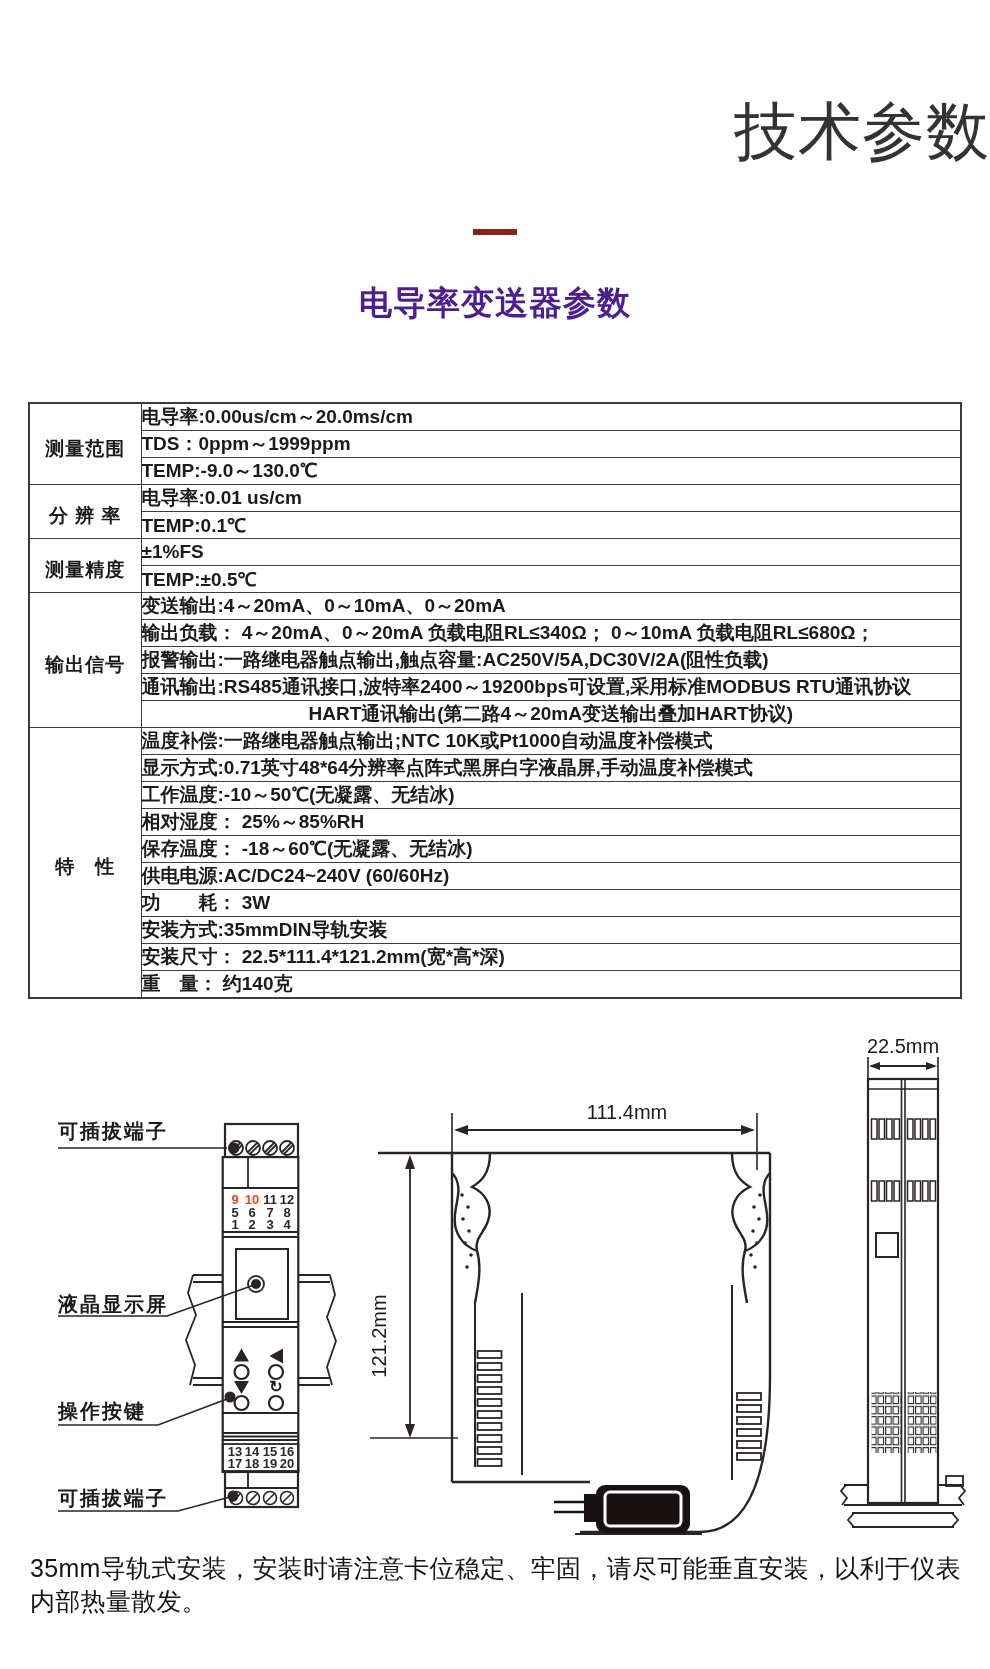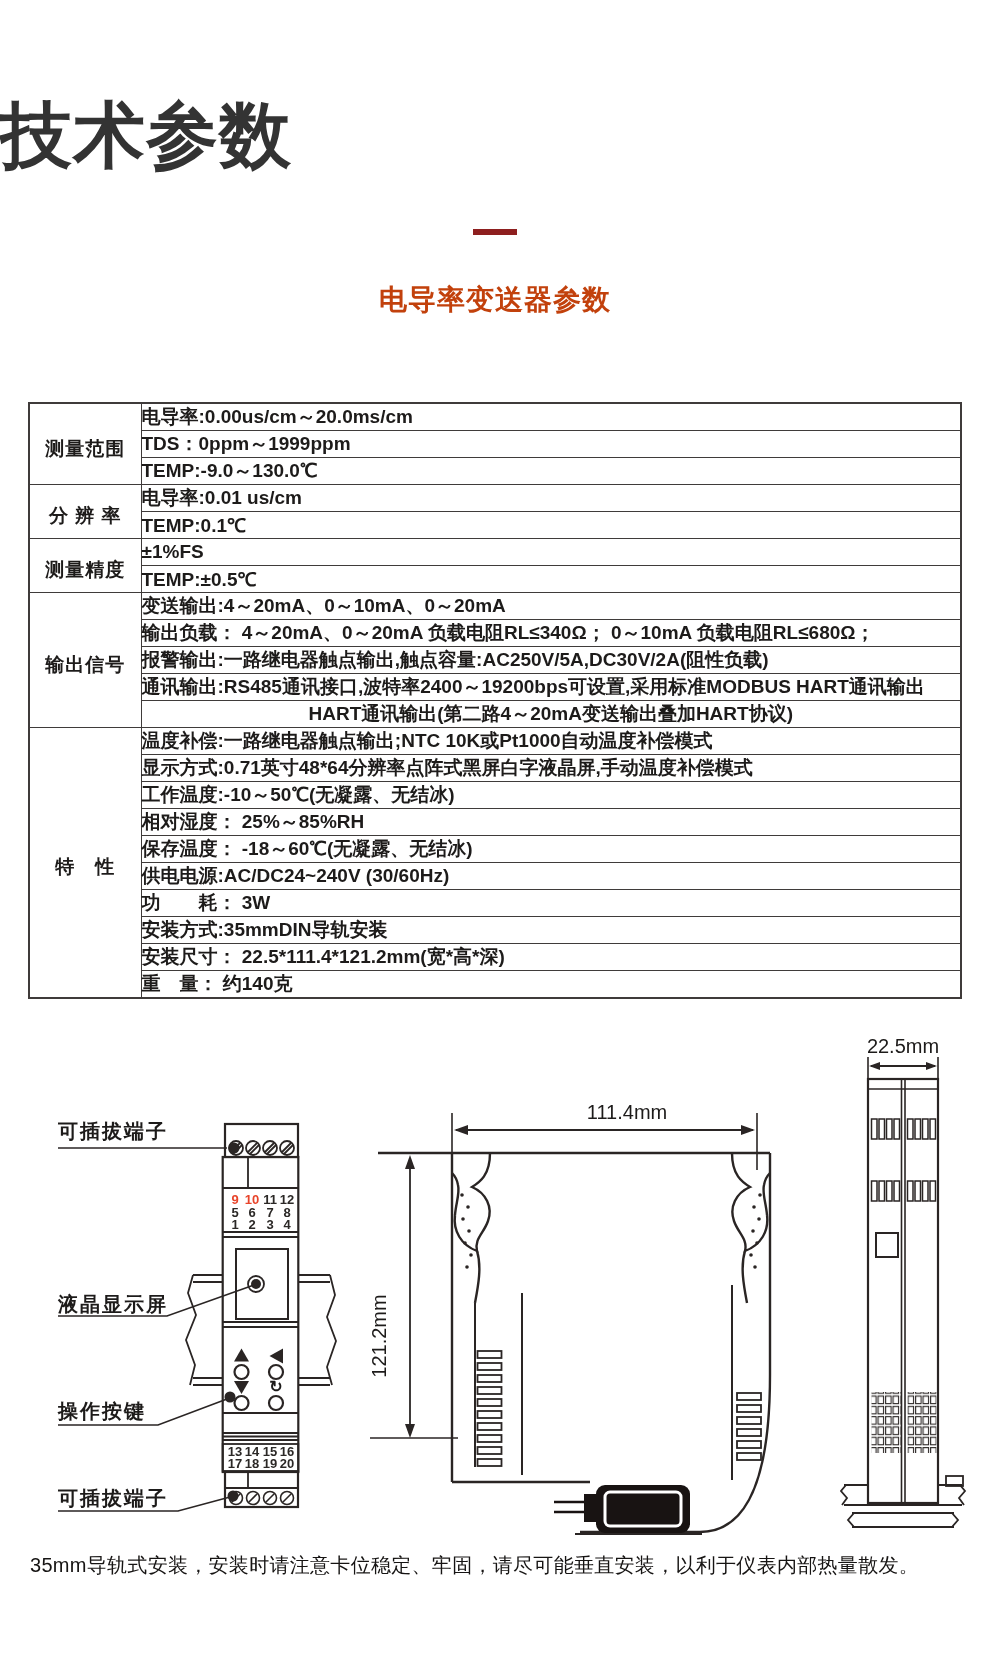--- a/index.html
+++ b/index.html
@@ -1,23 +1,23 @@
 <!DOCTYPE html>
 <html><head>
 <meta charset="utf-8">
 <style>
   * { margin:0; padding:0; box-sizing:border-box; }
   body { background:#fff; font-family:"Liberation Sans", sans-serif; }
   .page { position:relative; width:990px; height:1669px; background:#fff; overflow:hidden; color:#1d1b1a; }
 
-  .title { position:absolute; top:98px; left:0; width:100%; text-align:left;
-           font-size:72px; font-weight:700; color:#333; letter-spacing:1px; line-height:1.05; }
+  .title { position:absolute; top:98px; left:0; width:100%; text-align:right;
+           font-size:63px; font-weight:400; color:#333; letter-spacing:1px; line-height:1.05; }
   .title-dash { position:absolute; top:229px; left:calc(50% - 22px); width:44px; height:6px; background:#8e1f1f; }
   .subtitle { position:absolute; top:281px; left:0; width:100%; text-align:center;
-              font-size:28px; font-weight:700; color:#c2410c; letter-spacing:1px; }
+              font-size:33px; font-weight:700; color:#4c1d95; letter-spacing:1px; }
 
   table.spec { position:absolute; top:402px; left:28px; width:934px; border-collapse:collapse;
                table-layout:fixed; font-size:19px; font-weight:600; color:#1d1b1a; }
   table.spec td { border:1.6px solid #3f3b3a; height:27px; vertical-align:middle; }
   table.spec { border:2.5px solid #3f3b3a; }
   td.lbl { width:112px; text-align:center; vertical-align:top; padding-top:9px; letter-spacing:1px; }
   td.val { }
   td.val.center { text-align:center; padding-left:0; }
 
   .dwg { position:absolute; top:1035px; }
@@ -26,21 +26,21 @@
   #end-view { left:840px; }
   svg text { font-family:"Liberation Sans", sans-serif; fill:#1d1b1a; }
   .dwg-label { font-size:20px; font-weight:700; letter-spacing:2px; }
   .dim-label { font-size:20px; font-weight:500; }
   .tnum { font-size:13px; font-weight:700; text-anchor:middle; fill:#2b2826; }
   .tnum-red { fill:#e8442a; }
   .rot-icon { font-size:16px; font-weight:700; text-anchor:middle; }
   .ln { stroke:#2a2524; fill:none; }
 
   .footer-note { position:absolute; top:1552px; left:30px; width:940px;
-                 font-size:20px; font-weight:500; color:#161413; letter-spacing:0.3px; }
+                 font-size:25px; font-weight:500; color:#161413; letter-spacing:0.3px; }
 </style>
 </head>
 <body>
 
 <div class="page">
 
   <h1 class="title">技术参数</h1>
   <div class="title-dash"></div>
   <h2 class="subtitle">电导率变送器参数</h2>
 
@@ -74,21 +74,21 @@
       <td class="lbl" rowspan="5">输出信号</td>
       <td class="val">变送输出:4～20mA、0～10mA、0～20mA</td>
     </tr>
     <tr>
           <td class="val">输出负载： 4～20mA、0～20mA 负载电阻RL≤340Ω； 0～10mA 负载电阻RL≤680Ω；</td>
         </tr>
     <tr>
           <td class="val">报警输出:一路继电器触点输出,触点容量:AC250V/5A,DC30V/2A(阻性负载)</td>
         </tr>
     <tr>
-          <td class="val">通讯输出:RS485通讯接口,波特率2400～19200bps可设置,采用标准MODBUS HART通讯输出</td>
+          <td class="val">通讯输出:RS485通讯接口,波特率2400～19200bps可设置,采用标准MODBUS RTU通讯协议</td>
         </tr>
     <tr>
           <td class="val center">HART通讯输出(第二路4～20mA变送输出叠加HART协议)</td>
         </tr>
     <tr>
       <td class="lbl" rowspan="10">特　性</td>
       <td class="val">温度补偿:一路继电器触点输出;NTC 10K或Pt1000自动温度补偿模式</td>
     </tr>
     <tr>
           <td class="val">显示方式:0.71英寸48*64分辨率点阵式黑屏白字液晶屏,手动温度补偿模式</td>
@@ -96,21 +96,21 @@
     <tr>
           <td class="val">工作温度:-10～50℃(无凝露、无结冰)</td>
         </tr>
     <tr>
           <td class="val">相对湿度： 25%～85%RH</td>
         </tr>
     <tr>
           <td class="val">保存温度： -18～60℃(无凝露、无结冰)</td>
         </tr>
     <tr>
-          <td class="val">供电电源:AC/DC24~240V (30/60Hz)</td>
+          <td class="val">供电电源:AC/DC24~240V (60/60Hz)</td>
         </tr>
     <tr>
           <td class="val">功　　耗： 3W</td>
         </tr>
     <tr>
           <td class="val">安装方式:35mmDIN导轨安装</td>
         </tr>
     <tr>
           <td class="val">安装尺寸： 22.5*111.4*121.2mm(宽*高*深)</td>
         </tr>

